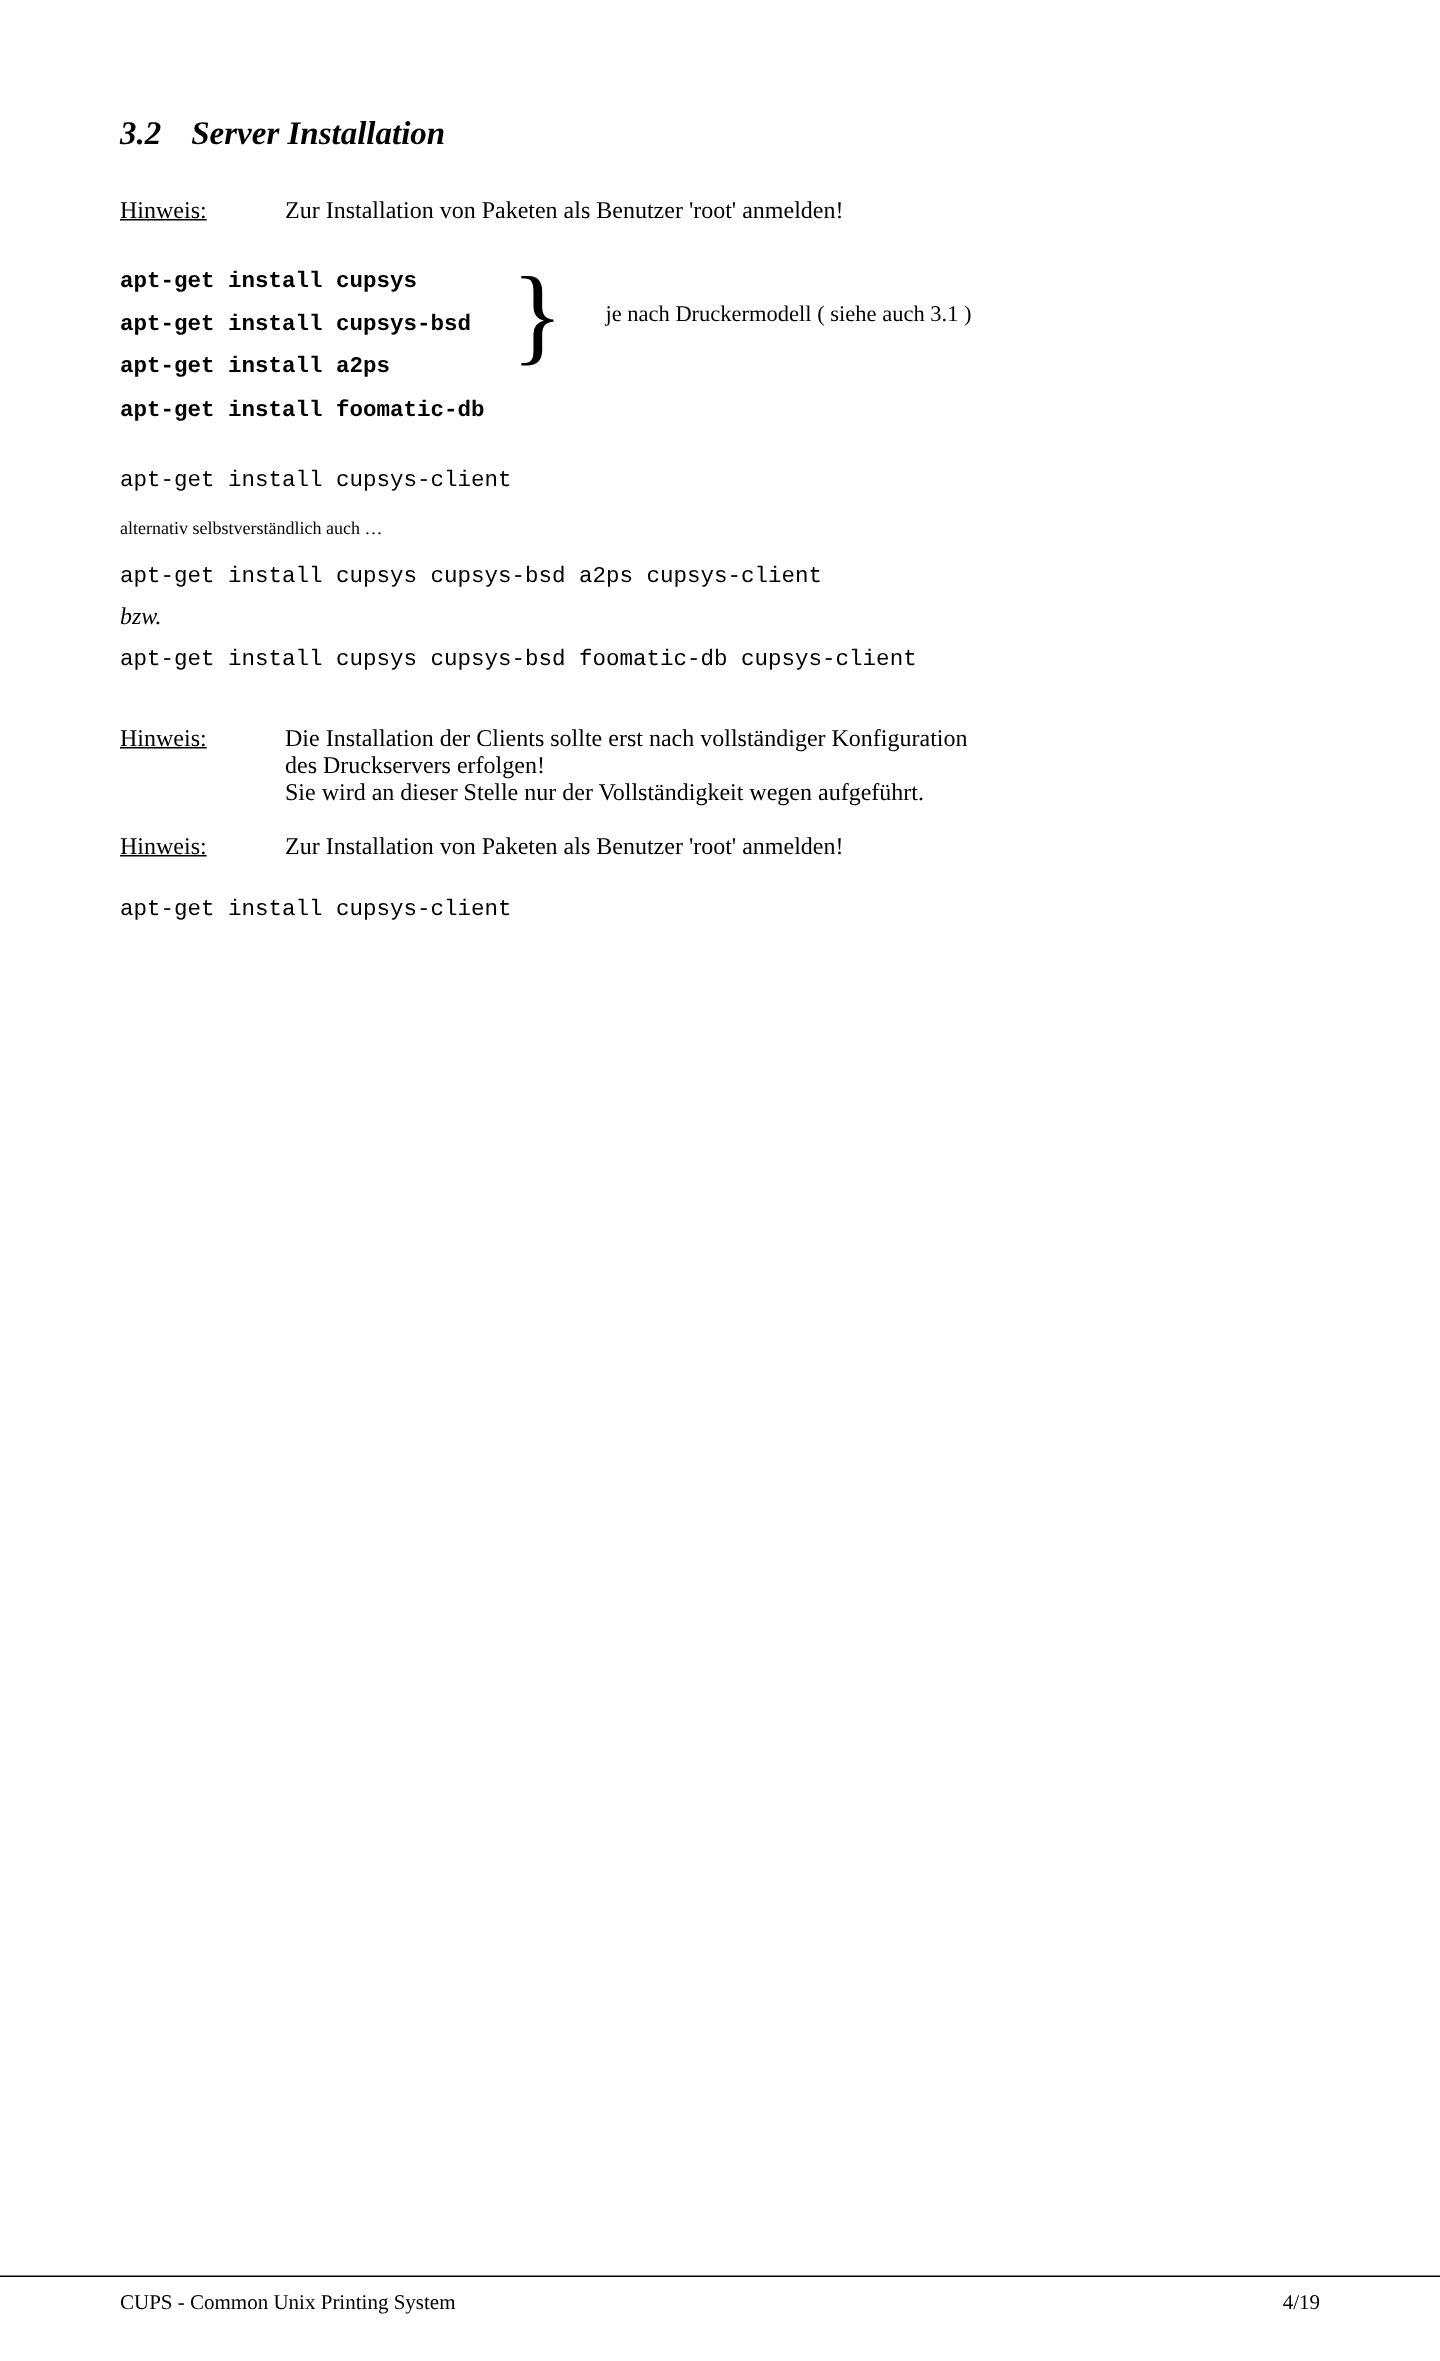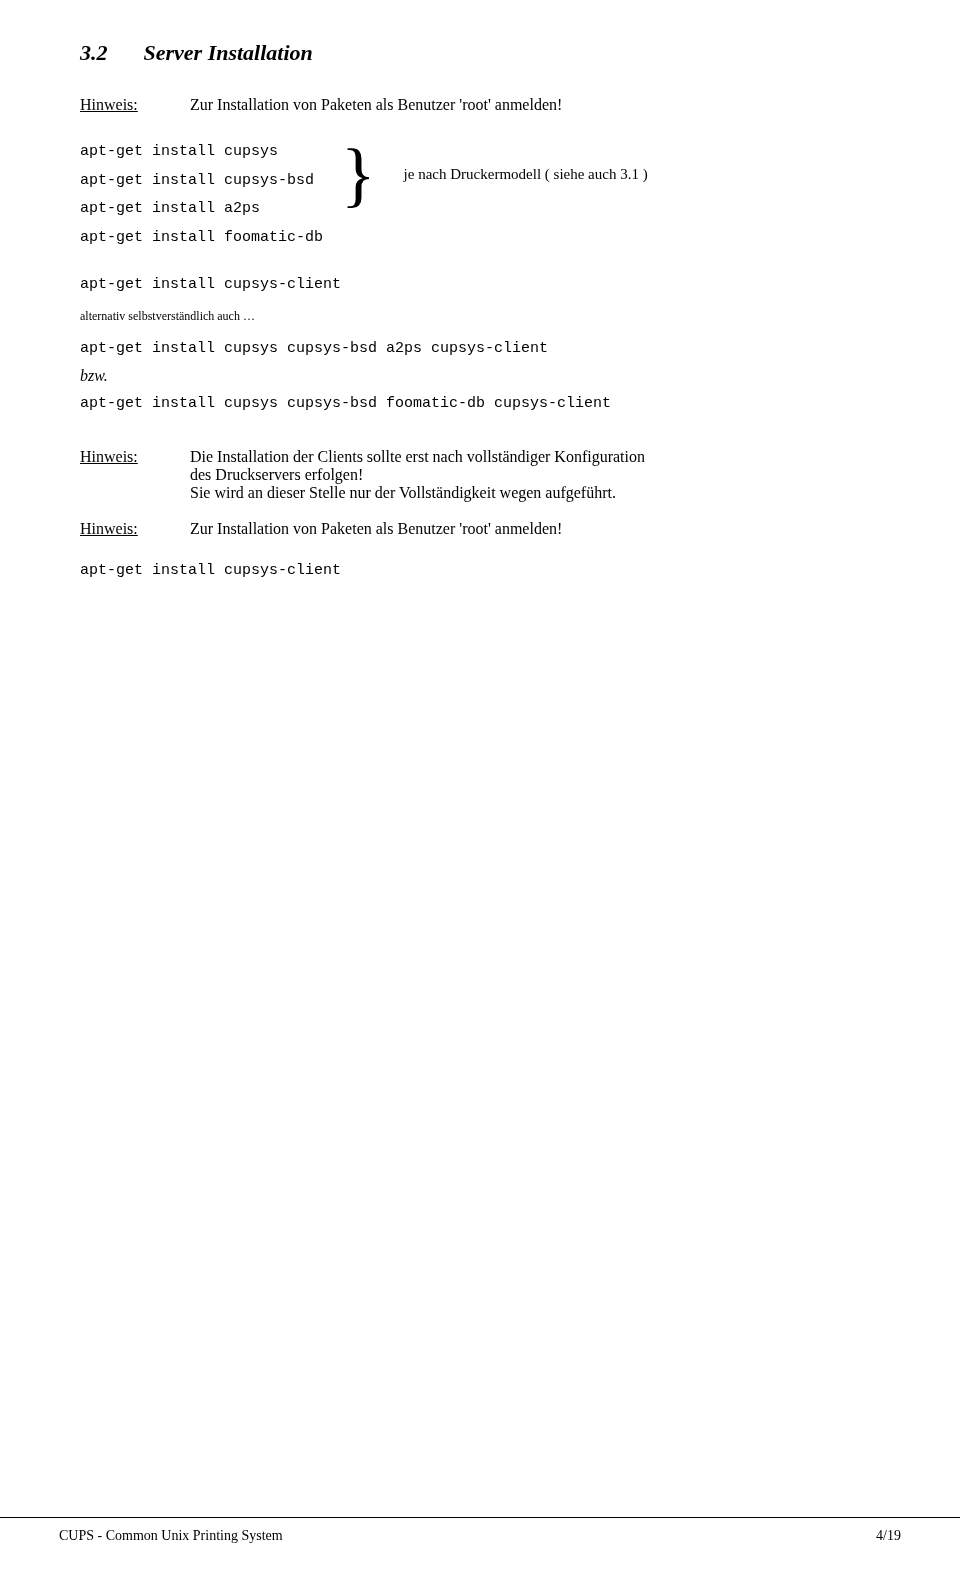--- a/index.html
+++ b/index.html
@@ -18,22 +18,23 @@
       position: relative;
     }
 
     .page-content {
       padding: 40px 80px 80px 80px;
     }
 
     .section-heading {
       display: flex;
       align-items: baseline;
-      gap: 36px;
+      gap: 20px;
       margin-bottom: 30px;
+      margin-top: 36px;
     }
 
     .section-number {
       font-size: 22px;
       font-weight: bold;
       font-style: italic;
       white-space: nowrap;
     }
 
     .section-title {
@@ -54,20 +55,21 @@
       white-space: nowrap;
       min-width: 90px;
     }
 
     .hinweis-text {
       font-size: 16px;
     }
 
     .code-line {
       display: block;
+      font-weight: bold;
     }
 
     .install-group-wrapper {
       display: flex;
       align-items: flex-start;
       gap: 0px;
       margin: 24px 0;
     }
 
     .install-group-lines {
@@ -115,21 +117,21 @@
     }
 
     .page-footer {
       position: absolute;
       bottom: 30px;
       left: 0;
       right: 0;
       display: flex;
       justify-content: space-between;
       align-items: center;
-      padding: 0 59px;
+      padding: 0 80px;
       border-top: 1px solid #000;
       padding-top: 10px;
     }
 
     .footer-left {
       font-size: 14px;
     }
 
     .footer-right {
       font-size: 14px;

